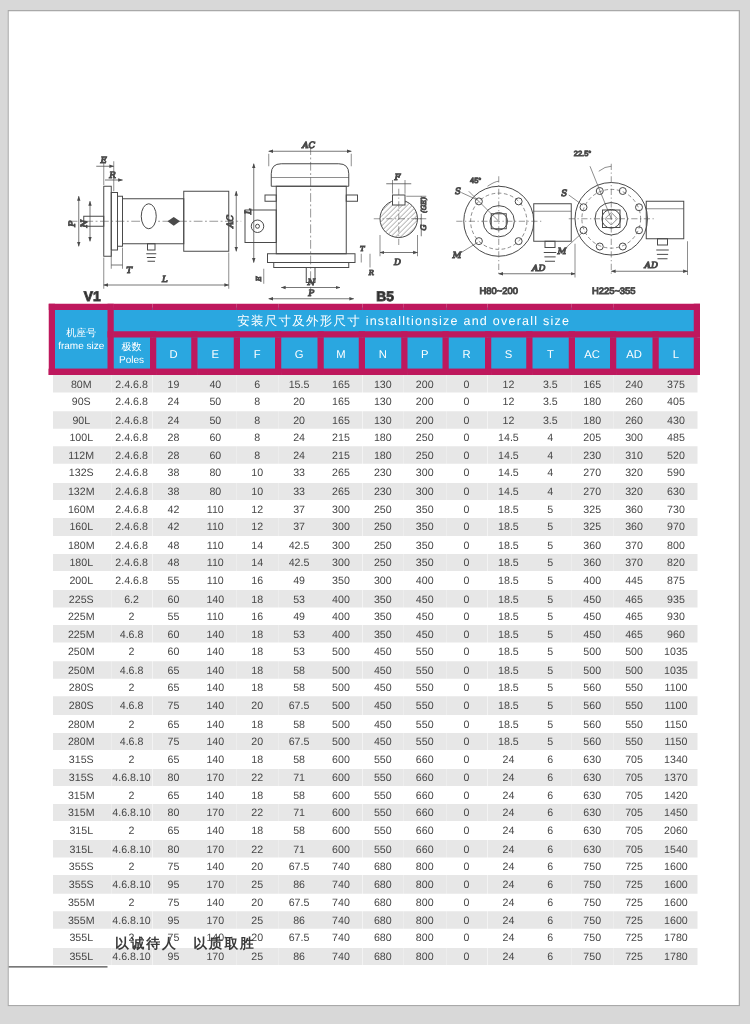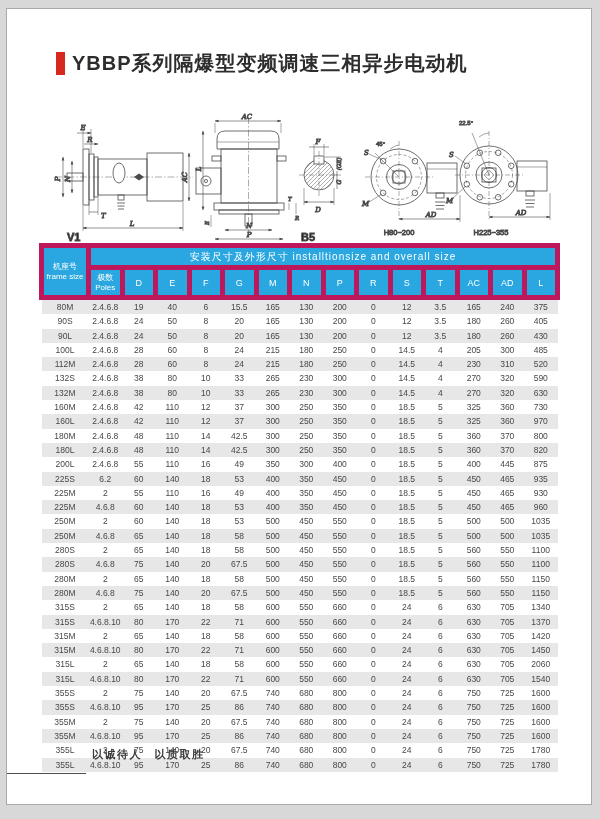--- a/index.html
+++ b/index.html
@@ -54,24 +54,20 @@
   .drawings text{font-family:"DejaVu Serif",serif;font-style:italic;fill:#3f3f3f;}
   .drawings text.plain{font-family:"Liberation Sans",sans-serif;font-style:normal;}
   .drawings text.view-label{font-family:"Liberation Sans",sans-serif;font-style:normal;font-weight:bold;fill:#222;}
 </style>
 </head>
 <body>
 
 <div class="page">
 
   <div class="title-block">
-    <div class="title-row">
-      <div class="red-bar"></div>
-      <div class="zh-title">YBBP系列隔爆型变频调速三相异步电动机</div>
-    </div>
   </div>
 
   <svg class="drawings" width="530" height="132" viewBox="0 0 530 132">
     <defs>
       <pattern id="hatch" patternUnits="userSpaceOnUse" width="4" height="4">
         <path d="M0,4 L4,0" stroke="#7a7a7a" stroke-width="0.6"></path>
       </pattern>
       <marker id="ar" viewBox="0 0 10 10" refX="9" refY="5" markerWidth="6.5" markerHeight="6.5" orient="auto-start-reverse">
         <path d="M0,1.5 L10,5 L0,8.5 z" fill="#4a4a4a"></path>
       </marker>

